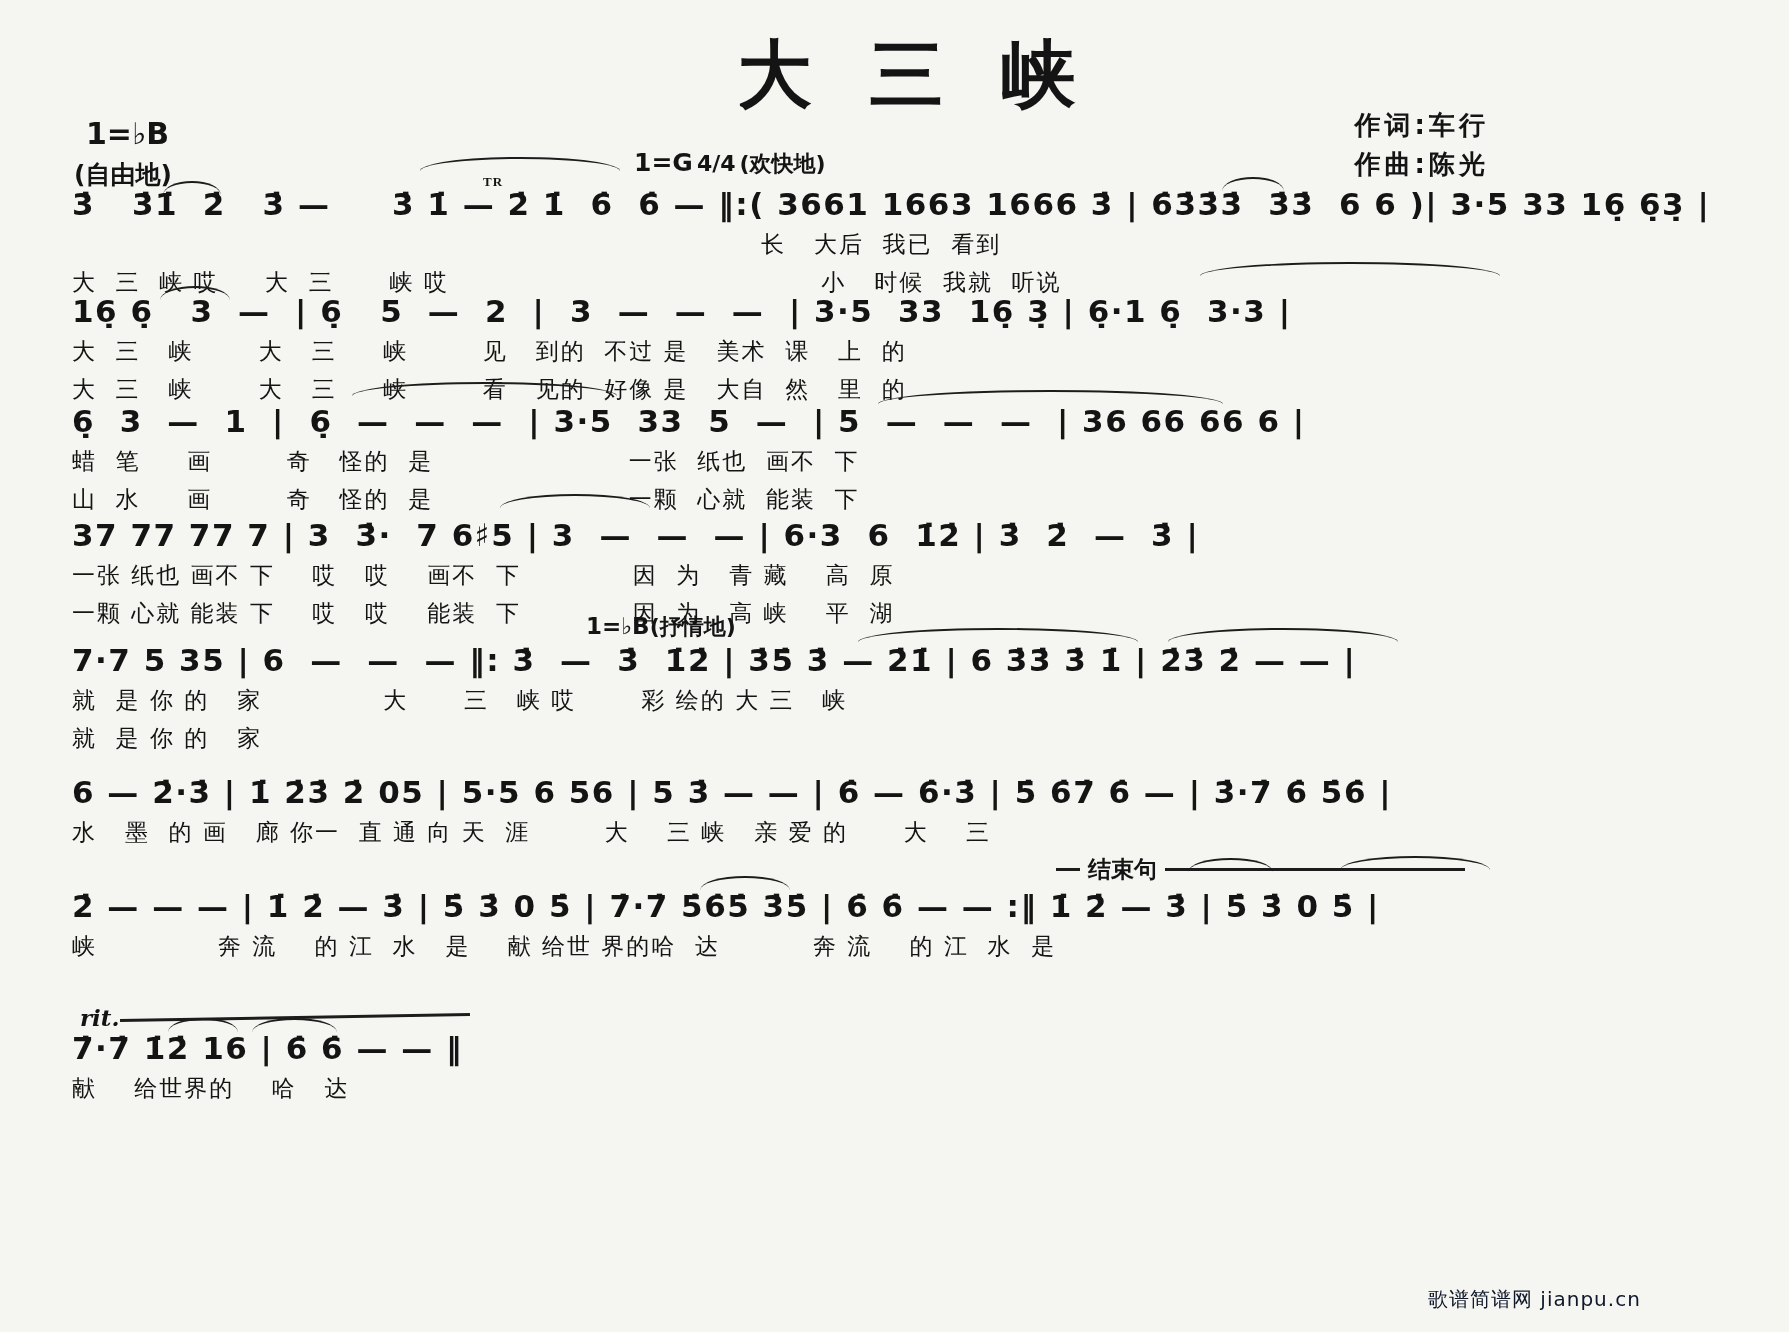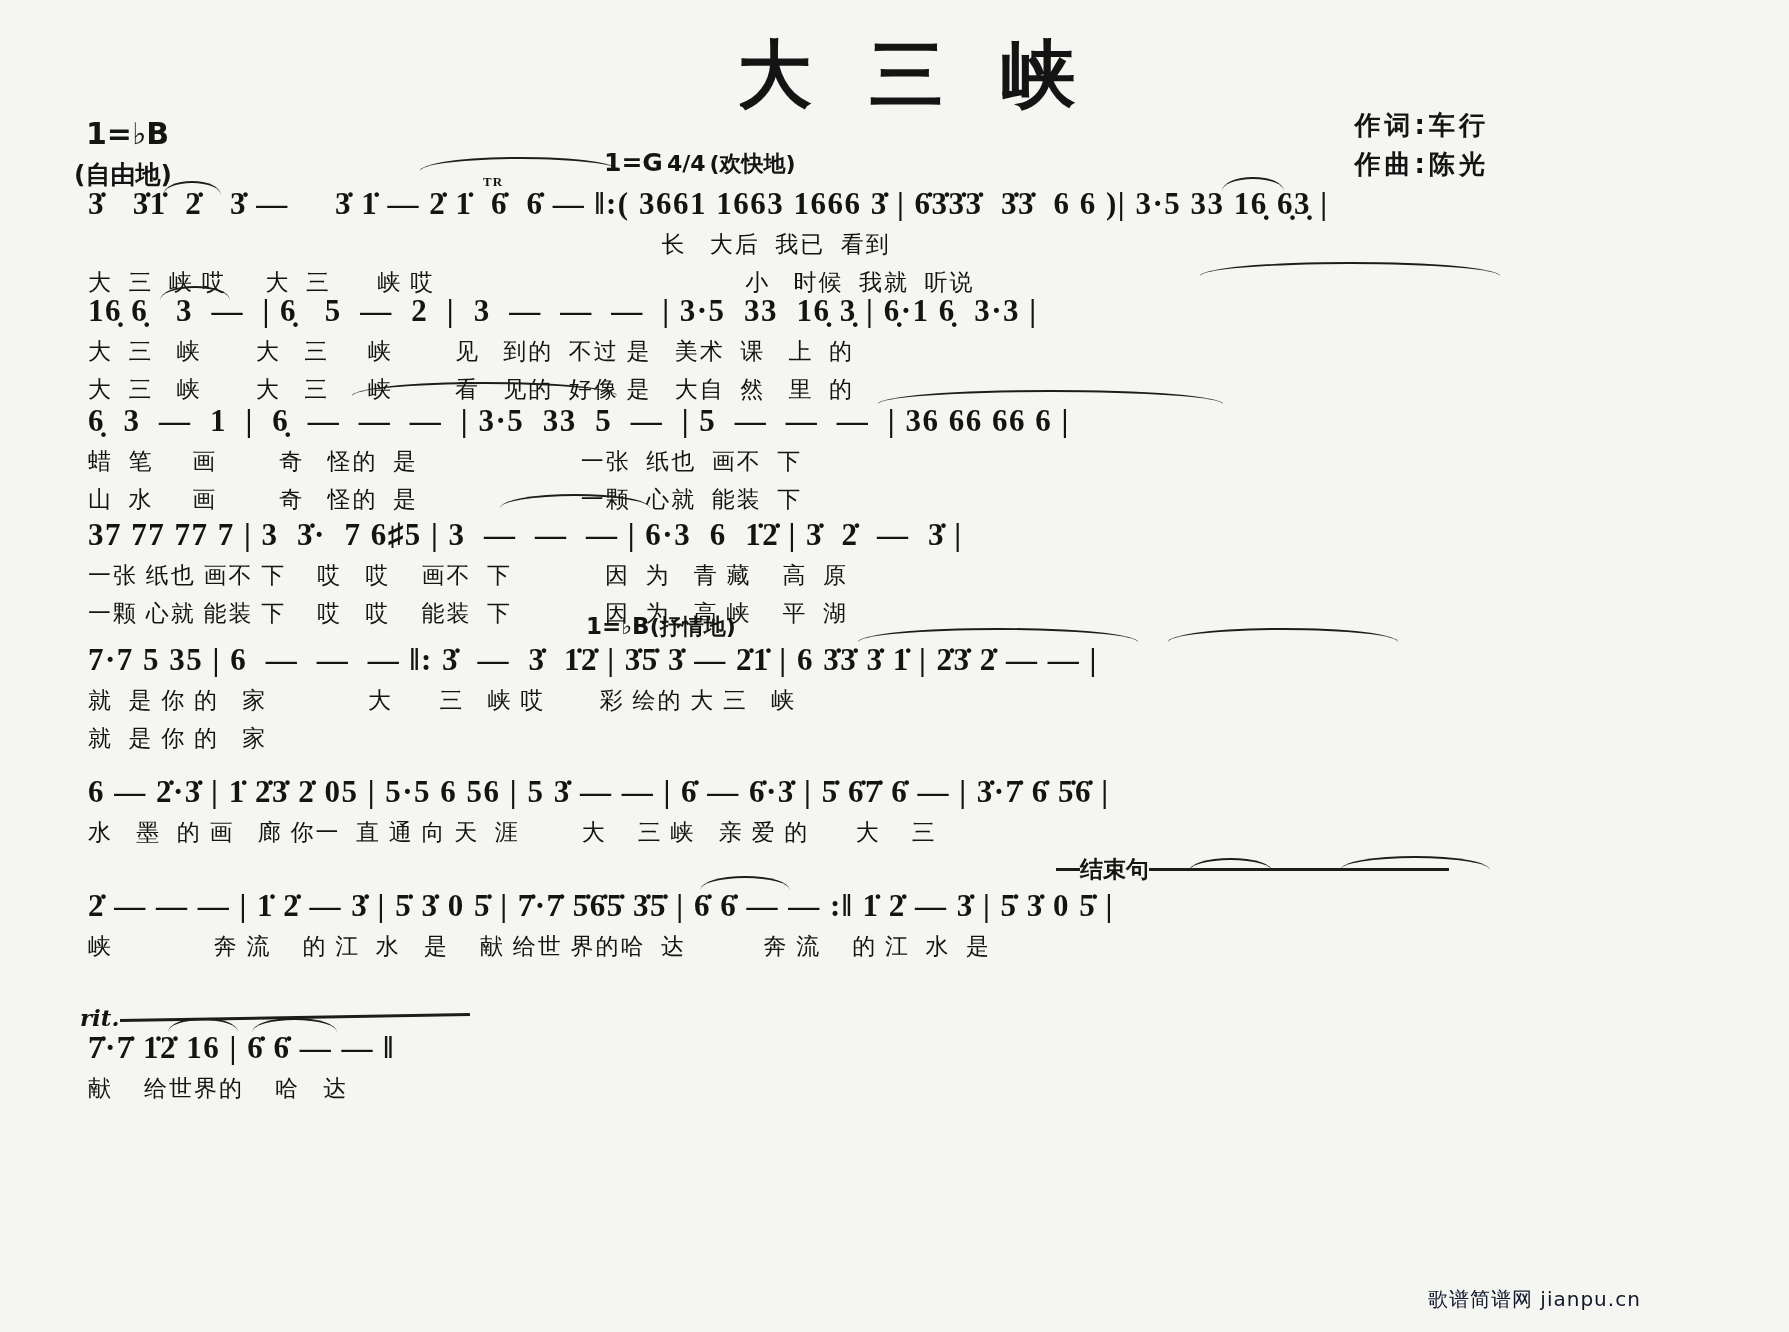--- a/index.html
+++ b/index.html
@@ -20,45 +20,45 @@
     padding-left:12px;
   }
   .credits{
     position:absolute;top:106px;right:300px;
     font-size:26px;font-weight:bold;line-height:1.5;
     letter-spacing:4px;
   }
   .key-block{position:absolute;font-weight:bold;}
   .key-intro{left:86px;top:116px;font-size:30px;}
   .mood-intro{left:74px;top:158px;font-size:25px;font-weight:bold;}
-  .key-mid{left:604px;top:148px;font-size:25px;}
+  .key-mid{left:634px;top:148px;font-size:25px;}
   .key-lyr{left:586px;top:612px;font-size:23px;}
   .meter{font-size:22px;padding:0 4px;}
   .mood-inline{font-size:22px;}
-  .system{position:absolute;left:88px;right:20px;font-family:Liberation Serif, serif;}
+  .system{position:absolute;left:72px;right:20px;}
   .notes{
     font-size:31px;font-weight:bold;white-space:pre;
     letter-spacing:1.5px;
   }
   .lyr{
     font-size:23px;white-space:pre;margin-top:7px;
     letter-spacing:2px;font-weight:500;
   }
   .slur{
     position:absolute;height:12px;
     border-top:2.5px solid #1c1c1c;
     border-radius:50% 50% 0 0 / 100% 100% 0 0;
   }
   .trill{
     position:absolute;left:483px;top:174px;
     font-size:13px;font-weight:bold;letter-spacing:1px;font-family:Liberation Serif, serif;
   }
   .end-bracket{
     position:absolute;left:1056px;top:854px;
-    display:flex;align-items:center;gap:0;
+    display:flex;align-items:center;gap:8px;
     font-size:23px;font-weight:bold;
   }
   .end-bracket .seg{height:2.5px;background:#1c1c1c;}
   .seg-l{width:24px;}
   .seg-r{width:300px;}
   .rit{
     position:absolute;left:80px;top:1004px;
     font-size:23px;font-weight:bold;font-style:italic;
     font-family:"DejaVu Serif","Liberation Serif",serif;
   }

